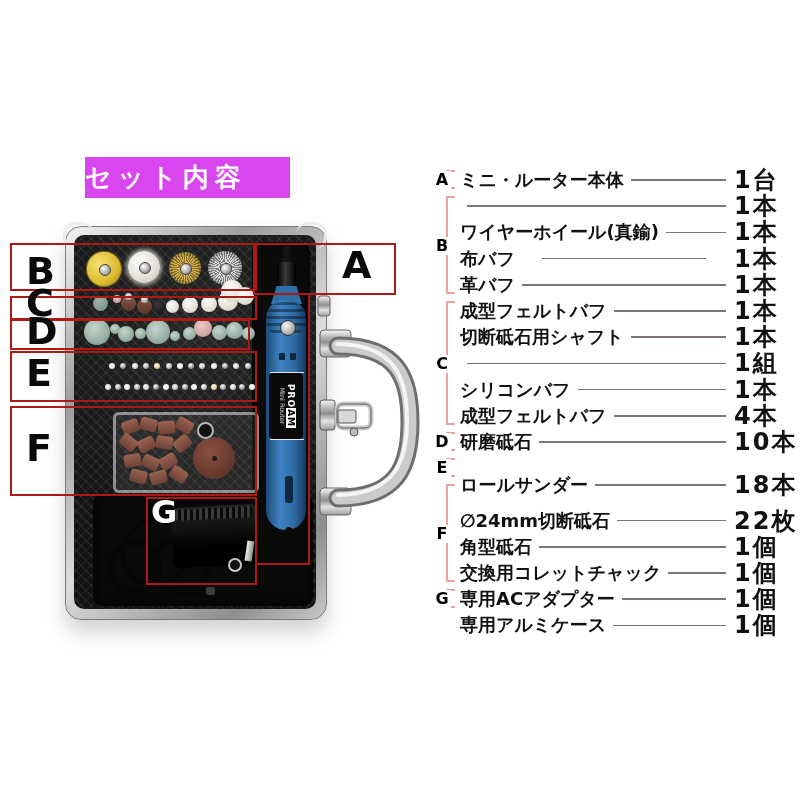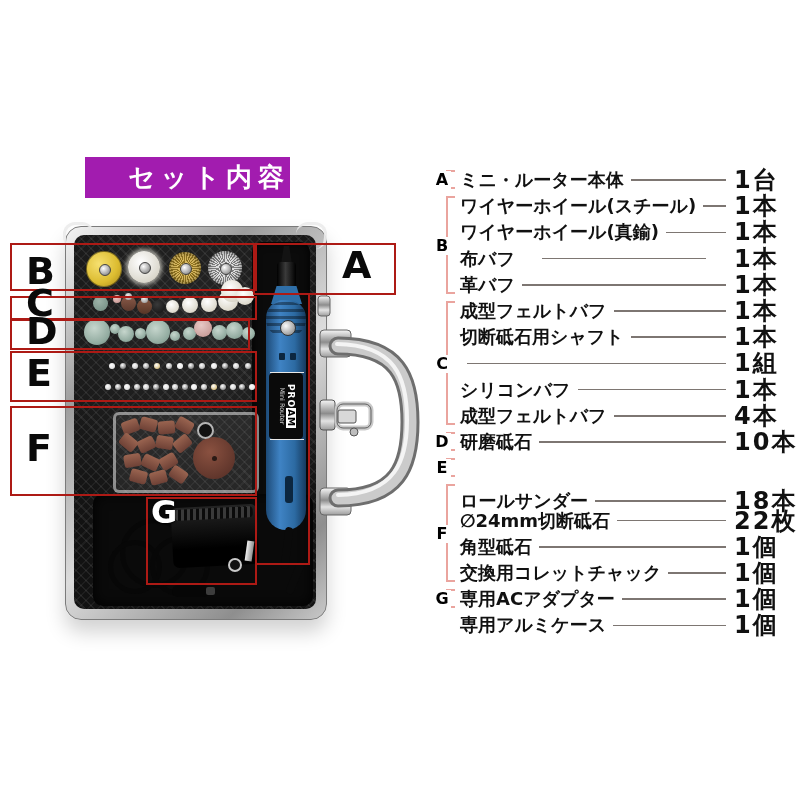--- a/index.html
+++ b/index.html
@@ -1,20 +1,20 @@
 <!DOCTYPE html>
 <html><head>
 <meta charset="utf-8">
 <style>
   html,body{margin:0;padding:0;background:#ffffff;}
   body{width:800px;height:800px;position:relative;font-family:"DejaVu Sans",sans-serif;overflow:hidden;}
   .abs{position:absolute;}
   
-  .title-box{left:85px;top:157px;width:205px;height:41px;background:#a21caf;color:#fff;
-    font-size:26px;font-weight:bold;letter-spacing:6px;text-align:right;line-height:41px;}
+  .title-box{left:85px;top:157px;width:205px;height:41px;background:#d946ef;color:#fff;
+    font-size:26px;font-weight:bold;letter-spacing:6px;text-align:left;line-height:41px;}
   
   .case-frame{left:65px;top:226px;width:260px;height:392px;border-radius:16px;
     background:linear-gradient(135deg,#f4f4f4,#9d9d9d 28%,#dcdcdc 55%,#8e8e8e 85%,#c9c9c9);
     border:1px solid #7b7b7b;box-shadow:0 12px 20px rgba(0,0,0,.18);}
   .acr{border:3px solid rgba(235,235,235,.9);border-radius:12px;width:28px;height:24px;background:transparent;}
   .foam{left:74px;top:235px;width:242px;height:374px;border-radius:10px;background-color:#181818;
     background-image:
       repeating-linear-gradient(45deg, rgba(255,255,255,.07) 0 1.5px, transparent 1.5px 7px),
       repeating-linear-gradient(-45deg, rgba(255,255,255,.05) 0 1.5px, transparent 1.5px 7px),
       radial-gradient(circle at 50% 25%, #262626 0%, #121212 75%);}
@@ -258,21 +258,20 @@
 
 <div id="legend" class="abs">
     <div class="lrow" style="top: 0px;">
       <span class="llabel">ミニ・ルーター本体</span>
       <span class="lleader"></span>
       <span class="lqty">1台</span>
     </div>
     <div class="lbracket" style="top: 3px; height: 19.2px;"></div>
     <div class="lletter" style="top: 4.1px;">A</div>
     <div class="lrow" style="top: 26.2px;">
-      <span class="llabel">ワイヤーホイール(スチール)</span>
       <span class="lleader"></span>
       <span class="lqty">1本</span>
     </div>
     <div class="lrow" style="top: 52.4px; justify-content: space-between;">
       <span class="llabel">ワイヤーホイール(真鍮)</span>
       <span class="lleader"></span>
       <span class="lqty">1本</span>
     </div>
     <div class="lrow" style="top: 78.6px; gap: 20px;">
       <span class="llabel">布バフ</span>
@@ -314,21 +313,21 @@
     <div class="lletter" style="top: 187.5px;">C</div>
     <div class="lrow" style="top: 262px;">
       <span class="llabel">研磨砥石</span>
       <span class="lleader"></span>
       <span class="lqty">10本</span>
     </div>
     <div class="lbracket" style="top: 265px; height: 19.2px;"></div>
     <div class="lletter" style="top: 266.1px;">D</div>
     <div class="lbracket" style="top: 291.2px; height: 19.2px;"></div>
     <div class="lletter" style="top: 292.3px;">E</div>
-    <div class="lrow" style="top: 321px;">
+    <div class="lrow" style="top: 305px;">
       <span class="llabel">ロールサンダー</span>
       <span class="lleader"></span>
       <span class="lqty">18本</span>
     </div>
     <div class="lrow" style="top: 340.6px;">
       <span class="llabel">∅24mm切断砥石</span>
       <span class="lleader"></span>
       <span class="lqty">22枚</span>
     </div>
     <div class="lrow" style="top: 366.8px;">

